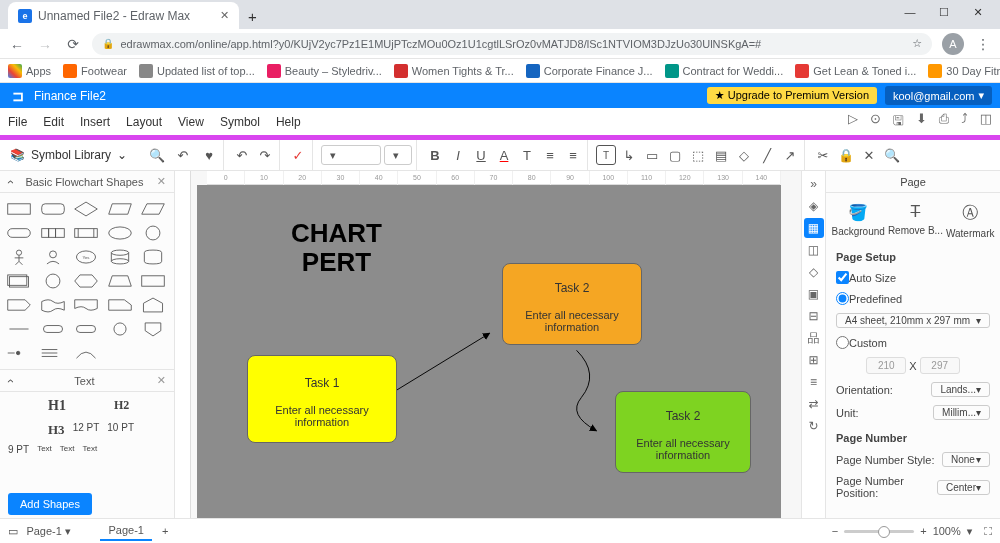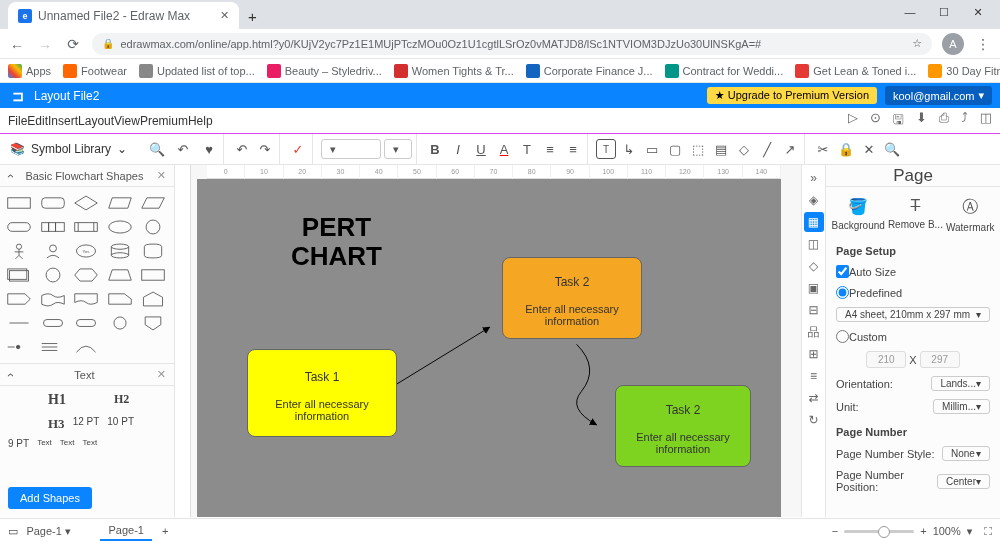--- a/index.html
+++ b/index.html
@@ -25,21 +25,21 @@
 .bm-ico { width: 14px; height: 14px; border-radius: 2px; display: inline-block; }
 
 
 .app-bar { height: 25px; background: #0a84ff; display: flex; align-items: center; color: #fff; padding: 0 8px; font-size: 12px; }
 .app-logo { width: 20px; height: 20px; display: flex; align-items: center; justify-content: center; font-weight: bold; font-size: 14px; }
 .app-spacer { flex: 1; }
 .upgrade { background: #ffda44; color: #000; padding: 2px 8px; border-radius: 3px; font-size: 11px; }
 .user-email { background: #065fbf; padding: 3px 8px; border-radius: 3px; margin-left: 8px; font-size: 11px; display: flex; align-items: center; gap: 4px; }
 
 
-.menu-bar { height: 26px; display: flex; align-items: center; padding: 0 8px; font-size: 12px; color: #333; border-bottom: 1px solid #d946ef; }
+.menu-bar { height: 32px; display: flex; align-items: center; padding: 0 8px; gap: 16px; font-size: 12px; color: #333; border-bottom: 5px solid #d946ef; }
 .menu-bar .right-icons { margin-left: auto; display: flex; gap: 12px; color: #666; font-size: 13px; }
 
 
 .tool-bar { height: 31px; display: flex; align-items: center; padding: 0 6px; gap: 4px; border-bottom: 1px solid #e5e5e5; background: #fff; }
 .tool-group { display: flex; align-items: center; gap: 3px; padding: 0 4px; border-right: 1px solid #e5e5e5; height: 100%; }
 .tool-btn { width: 20px; height: 20px; display: flex; align-items: center; justify-content: center; color: #555; font-size: 13px; border-radius: 3px; }
 .dropdown { height: 20px; border: 1px solid #ccc; border-radius: 3px; display: flex; align-items: center; padding: 0 4px; font-size: 11px; color: #555; gap: 4px; }
 .dropdown.font { width: 60px; }
 .dropdown.size { width: 28px; }
 .sym-lib { display: flex; align-items: center; gap: 6px; font-size: 12px; color: #333; }
@@ -77,21 +77,21 @@
 .task3 { background: #7ed321; top: 206px; left: 418px; width: 136px; height: 82px; }
 .arrow-svg { position: absolute; top: 14px; left: 6px; right: 20px; bottom: 0; pointer-events: none; }
 
 
 .v-toolbar { width: 24px; background: #fff; border-left: 1px solid #e5e5e5; display: flex; flex-direction: column; align-items: center; gap: 2px; padding-top: 3px; }
 .v-toolbar .vb { width: 20px; height: 20px; display: flex; align-items: center; justify-content: center; color: #666; font-size: 12px; border-radius: 3px; }
 .v-toolbar .vb.active { background: #0a84ff; color: #fff; }
 
 
 .right-panel { width: 175px; background: #fcfcfc; border-left: 1px solid #e5e5e5; font-size: 11px; color: #444; overflow: hidden; }
-.rp-title { height: 22px; display: flex; align-items: center; justify-content: center; font-size: 17px; border-bottom: 1px solid #e5e5e5; font-weight: 500; }
+.rp-title { height: 22px; display: flex; align-items: center; justify-content: center; font-size: 11px; border-bottom: 1px solid #e5e5e5; font-weight: 500; }
 .rp-icons { display: flex; justify-content: space-around; padding: 10px 4px 4px; text-align: center; }
 .rp-icon-item { display: flex; flex-direction: column; align-items: center; gap: 4px; font-size: 10px; }
 .rp-icon-item .ico { font-size: 16px; color: #555; }
 .rp-section-title { font-weight: bold; padding: 8px 10px 4px; font-size: 11px; }
 .rp-row { padding: 4px 10px; display: flex; align-items: center; gap: 0; }
 .rp-row label { flex: 1; }
 .rp-select { border: 1px solid #ccc; border-radius: 3px; padding: 1px 8px; font-size: 10px; min-width: 48px; display: flex; justify-content: space-between; align-items: center; }
 .rp-input { border: 1px solid #ddd; border-radius: 3px; padding: 2px 4px; width: 40px; text-align: center; font-size: 10px; color: #999; }
 input[type=radio], input[type=checkbox] { accent-color: #0a84ff; }
 
@@ -167,36 +167,36 @@
     </div>
   <div class="bm-item">
       <span class="bm-ico" style="background:#ff9800"></span>
       <span>30 Day Fitness Chal...</span>
     </div>
 
 </div>
 
 <div class="app-bar">
   <div class="app-logo">⊐</div>
-  <span style="margin-left:6px">Layout File2</span>
+  <span style="margin-left:6px">Finance File2</span>
   <div class="app-spacer"></div>
   <div class="upgrade">★ Upgrade to Premium Version</div>
   <div class="user-email">
       <span>kool@gmail.com</span>
       <span>▾</span>
     </div>
 </div>
 
 <div class="menu-bar">
   <span>File</span>
   <span>Edit</span>
   <span>Insert</span>
   <span>Layout</span>
   <span>View</span>
-  <span>Premium</span>
+  <span>Symbol</span>
   <span>Help</span>
   <div class="right-icons">
     <span>▷</span>
     <span>⊙</span>
     <span>🖫</span>
     <span>⬇</span>
     <span>⎙</span>
     <span>⤴</span>
     <span>◫</span>
   </div>
@@ -493,22 +493,22 @@
           <span>80</span>
           <span>90</span>
           <span>100</span>
           <span>110</span>
           <span>120</span>
           <span>130</span>
           <span>140</span>
         </div>
       <div class="gray-sheet">
         <div class="pert-title">
+          <div>CHART</div>
           <div>PERT</div>
-          <div>CHART</div>
         </div>
         <svg class="arrow-svg" viewBox="0 0 590 338" preserveAspectRatio="none">
           <defs>
               <marker id="ah" markerWidth="8" markerHeight="8" refX="7" refY="4" orient="auto">
                 <path d="M0 0 L8 4 L0 8 Z" fill="#000"></path>
               </marker>
             </defs>
           <line x1="200" y1="205" x2="303" y2="142" stroke="#000" stroke-width="1" marker-end="url(#ah)"></line>
           <path d="M395 160 Q420 185 400 210 Q385 228 416 245" stroke="#000" stroke-width="1" fill="none" marker-end="url(#ah)"></path>
         </svg>

